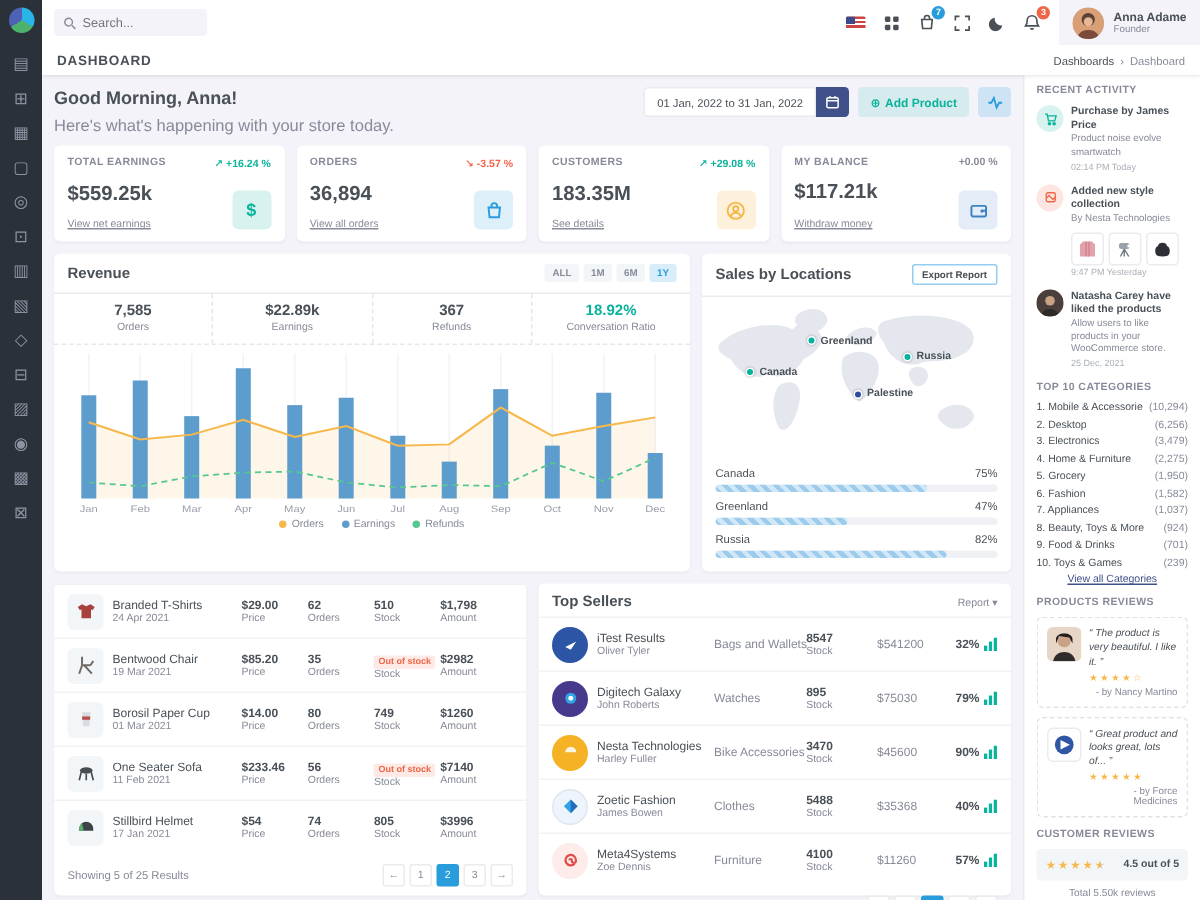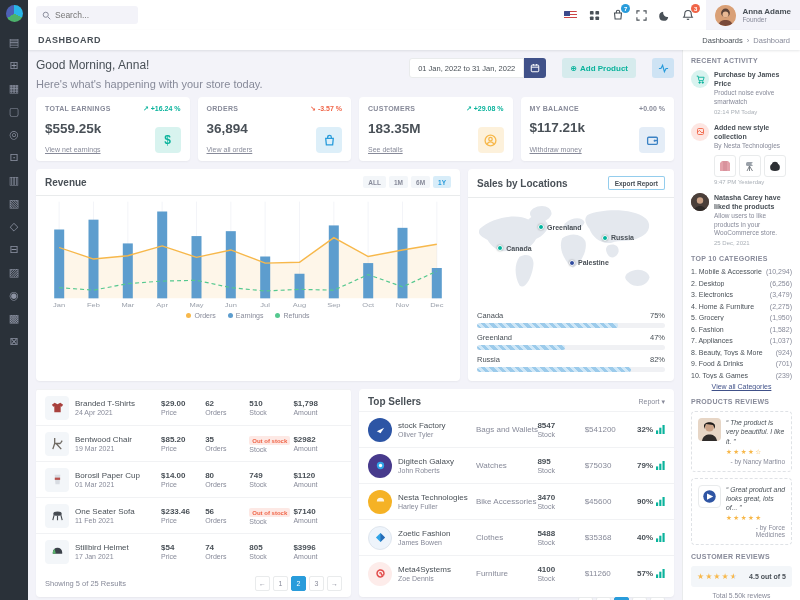--- a/index.html
+++ b/index.html
@@ -29,23 +29,23 @@
   .pagebar{height:20px;background:#fff;display:flex;align-items:center;justify-content:space-between;padding:0 10px;box-shadow:0 1px 2px rgba(56,65,74,.12);flex:none;position:relative;z-index:2}
   .ptitle{font-size:9px;font-weight:bold;letter-spacing:.5px;color:#495057}
   .crumb{font-size:7.5px;color:#878a99;display:flex;gap:4px;align-items:center}
   .crumb .root{color:#495057}
   
   .bodyrow{flex:1;display:flex;min-height:0}
   .content{flex:1;padding:8px;min-width:0}
   .rightbar{width:118px;background:#fff;border-left:1px solid #e9ebec;padding:7px 8px;overflow:hidden;flex:none}
   
   .hero{display:flex;justify-content:space-between;align-items:flex-start;margin-bottom:7px}
-  .greet{font-size:12px;font-weight:normal;color:#495057}
+  .greet{font-size:12px;font-weight:bold;color:#495057}
   .sub{font-size:11px;color:#878a99;margin-top:6px}
-  .hero-right{display:flex;gap:16px;align-items:flex-end}
+  .hero-right{display:flex;gap:6px;align-items:flex-end}
   .datebox{display:flex}
   .dateinput{background:#fff;border:1px solid #e9ebec;height:20px;display:flex;align-items:center;padding:0 8px;font-size:7.5px;color:#495057;border-radius:3px 0 0 3px;white-space:nowrap}
   .calbtn{width:22px;height:20px;background:#405189;border:0;border-radius:0 3px 3px 0;display:flex;align-items:center;justify-content:center;color:#fff;cursor:pointer}
   .addbtn{height:20px;border:0;background:rgba(10,179,156,.12);color:#0ab39c;font-size:8px;font-weight:600;display:flex;align-items:center;gap:3px;padding:0 8px;border-radius:3px;cursor:pointer;font-family:inherit}
   .pulsebtn{width:22px;height:20px;border:0;background:rgba(41,156,219,.18);border-radius:3px;display:flex;align-items:center;justify-content:center;color:#299cdb;cursor:pointer}
   
   .cards{display:flex;gap:8px}
   .scard{flex:1;background:#fff;border-radius:4px;padding:8px 9px;box-shadow:0 1px 2px rgba(56,65,74,.06);position:relative;height:64px}
   .srow1{display:flex;justify-content:space-between;align-items:flex-start}
   .slabel{font-size:7px;font-weight:bold;color:#878a99;letter-spacing:.3px}
@@ -328,20 +328,38 @@
           <section class="card rev">
             <div class="cardhead">
               <span class="ctitle">Revenue</span>
               <span class="tabs">
                 <button class="tab">ALL</button>
                 <button class="tab">1M</button>
                 <button class="tab">6M</button>
                 <button class="tab active">1Y</button>
               </span>
             </div>
+            <div class="revstats">
+              <div class="rstat">
+                  <div class="rval">7,585</div>
+                  <div class="rlabel">Orders</div>
+                </div>
+              <div class="rstat">
+                  <div class="rval">$22.89k</div>
+                  <div class="rlabel">Earnings</div>
+                </div>
+              <div class="rstat">
+                  <div class="rval">367</div>
+                  <div class="rlabel">Refunds</div>
+                </div>
+              <div class="rstat">
+                  <div class="rval green">18.92%</div>
+                  <div class="rlabel">Conversation Ratio</div>
+                </div>
+            </div>
             <div class="chartwrap">
               <svg id="revchart" preserveAspectRatio="none" viewBox="0 0 412 132">
                   <line x1="17.166666666666668" y1="2" x2="17.166666666666668" y2="118" stroke="#f2f3f7" stroke-width="1"></line>
                   <line x1="51.5" y1="2" x2="51.5" y2="118" stroke="#f2f3f7" stroke-width="1"></line>
                   <line x1="85.83333333333334" y1="2" x2="85.83333333333334" y2="118" stroke="#f2f3f7" stroke-width="1"></line>
                   <line x1="120.16666666666667" y1="2" x2="120.16666666666667" y2="118" stroke="#f2f3f7" stroke-width="1"></line>
                   <line x1="154.5" y1="2" x2="154.5" y2="118" stroke="#f2f3f7" stroke-width="1"></line>
                   <line x1="188.83333333333334" y1="2" x2="188.83333333333334" y2="118" stroke="#f2f3f7" stroke-width="1"></line>
                   <line x1="223.16666666666666" y1="2" x2="223.16666666666666" y2="118" stroke="#f2f3f7" stroke-width="1"></line>
                   <line x1="257.5" y1="2" x2="257.5" y2="118" stroke="#f2f3f7" stroke-width="1"></line>
@@ -538,21 +556,21 @@
                 </span>
               <span class="cell">
                   <div class="cval">80</div>
                   <div class="clab">Orders</div>
                 </span>
               <span class="cell">
                   <div class="cval">749</div>
                   <div class="clab">Stock</div>
                 </span>
               <span class="cell" style="flex:1.1">
-                  <div class="cval">$1120</div>
+                  <div class="cval">$1260</div>
                   <div class="clab">Amount</div>
                 </span>
             </div>
 
             <div class="trow">
               <span class="thumb">
                   <svg class="mini" width="15" height="15" viewBox="0 0 16 16">
                     <ellipse cx="8" cy="6" rx="4.5" ry="2.2" fill="#474c52"></ellipse>
                     <path d="M4.5 7l-1.5 6M11.5 7l1.5 6M8 8.2V13" stroke="#474c52" stroke-width="1.2" fill="none"></path>
                   </svg>
@@ -626,21 +644,21 @@
               <span class="sortby"><span>Report</span> <span>▾</span></span>
             </div>
 
             <div class="trow" style="border-top:1px solid #f1f2f4">
               <span class="slogo" style="background:#2d55a5">
                   <svg class="mini" width="11" height="11" viewBox="0 0 12 12">
                     <path d="M2 8 10 4 6 10z" fill="#fff"></path>
                   </svg>
                 </span>
               <span class="pmain" style="width:74px">
-                  <div class="pname">stock Factory</div>
+                  <div class="pname">iTest Results</div>
                   <div class="pdate">Oliver Tyler</div>
                 </span>
               <span class="cell" style="flex:1.3">
                   <div class="cmuted">Bags and Wallets</div>
                 </span>
               <span class="cell">
                   <div class="cval">8547</div>
                   <div class="clab">Stock</div>
                 </span>
               <span class="cell">

